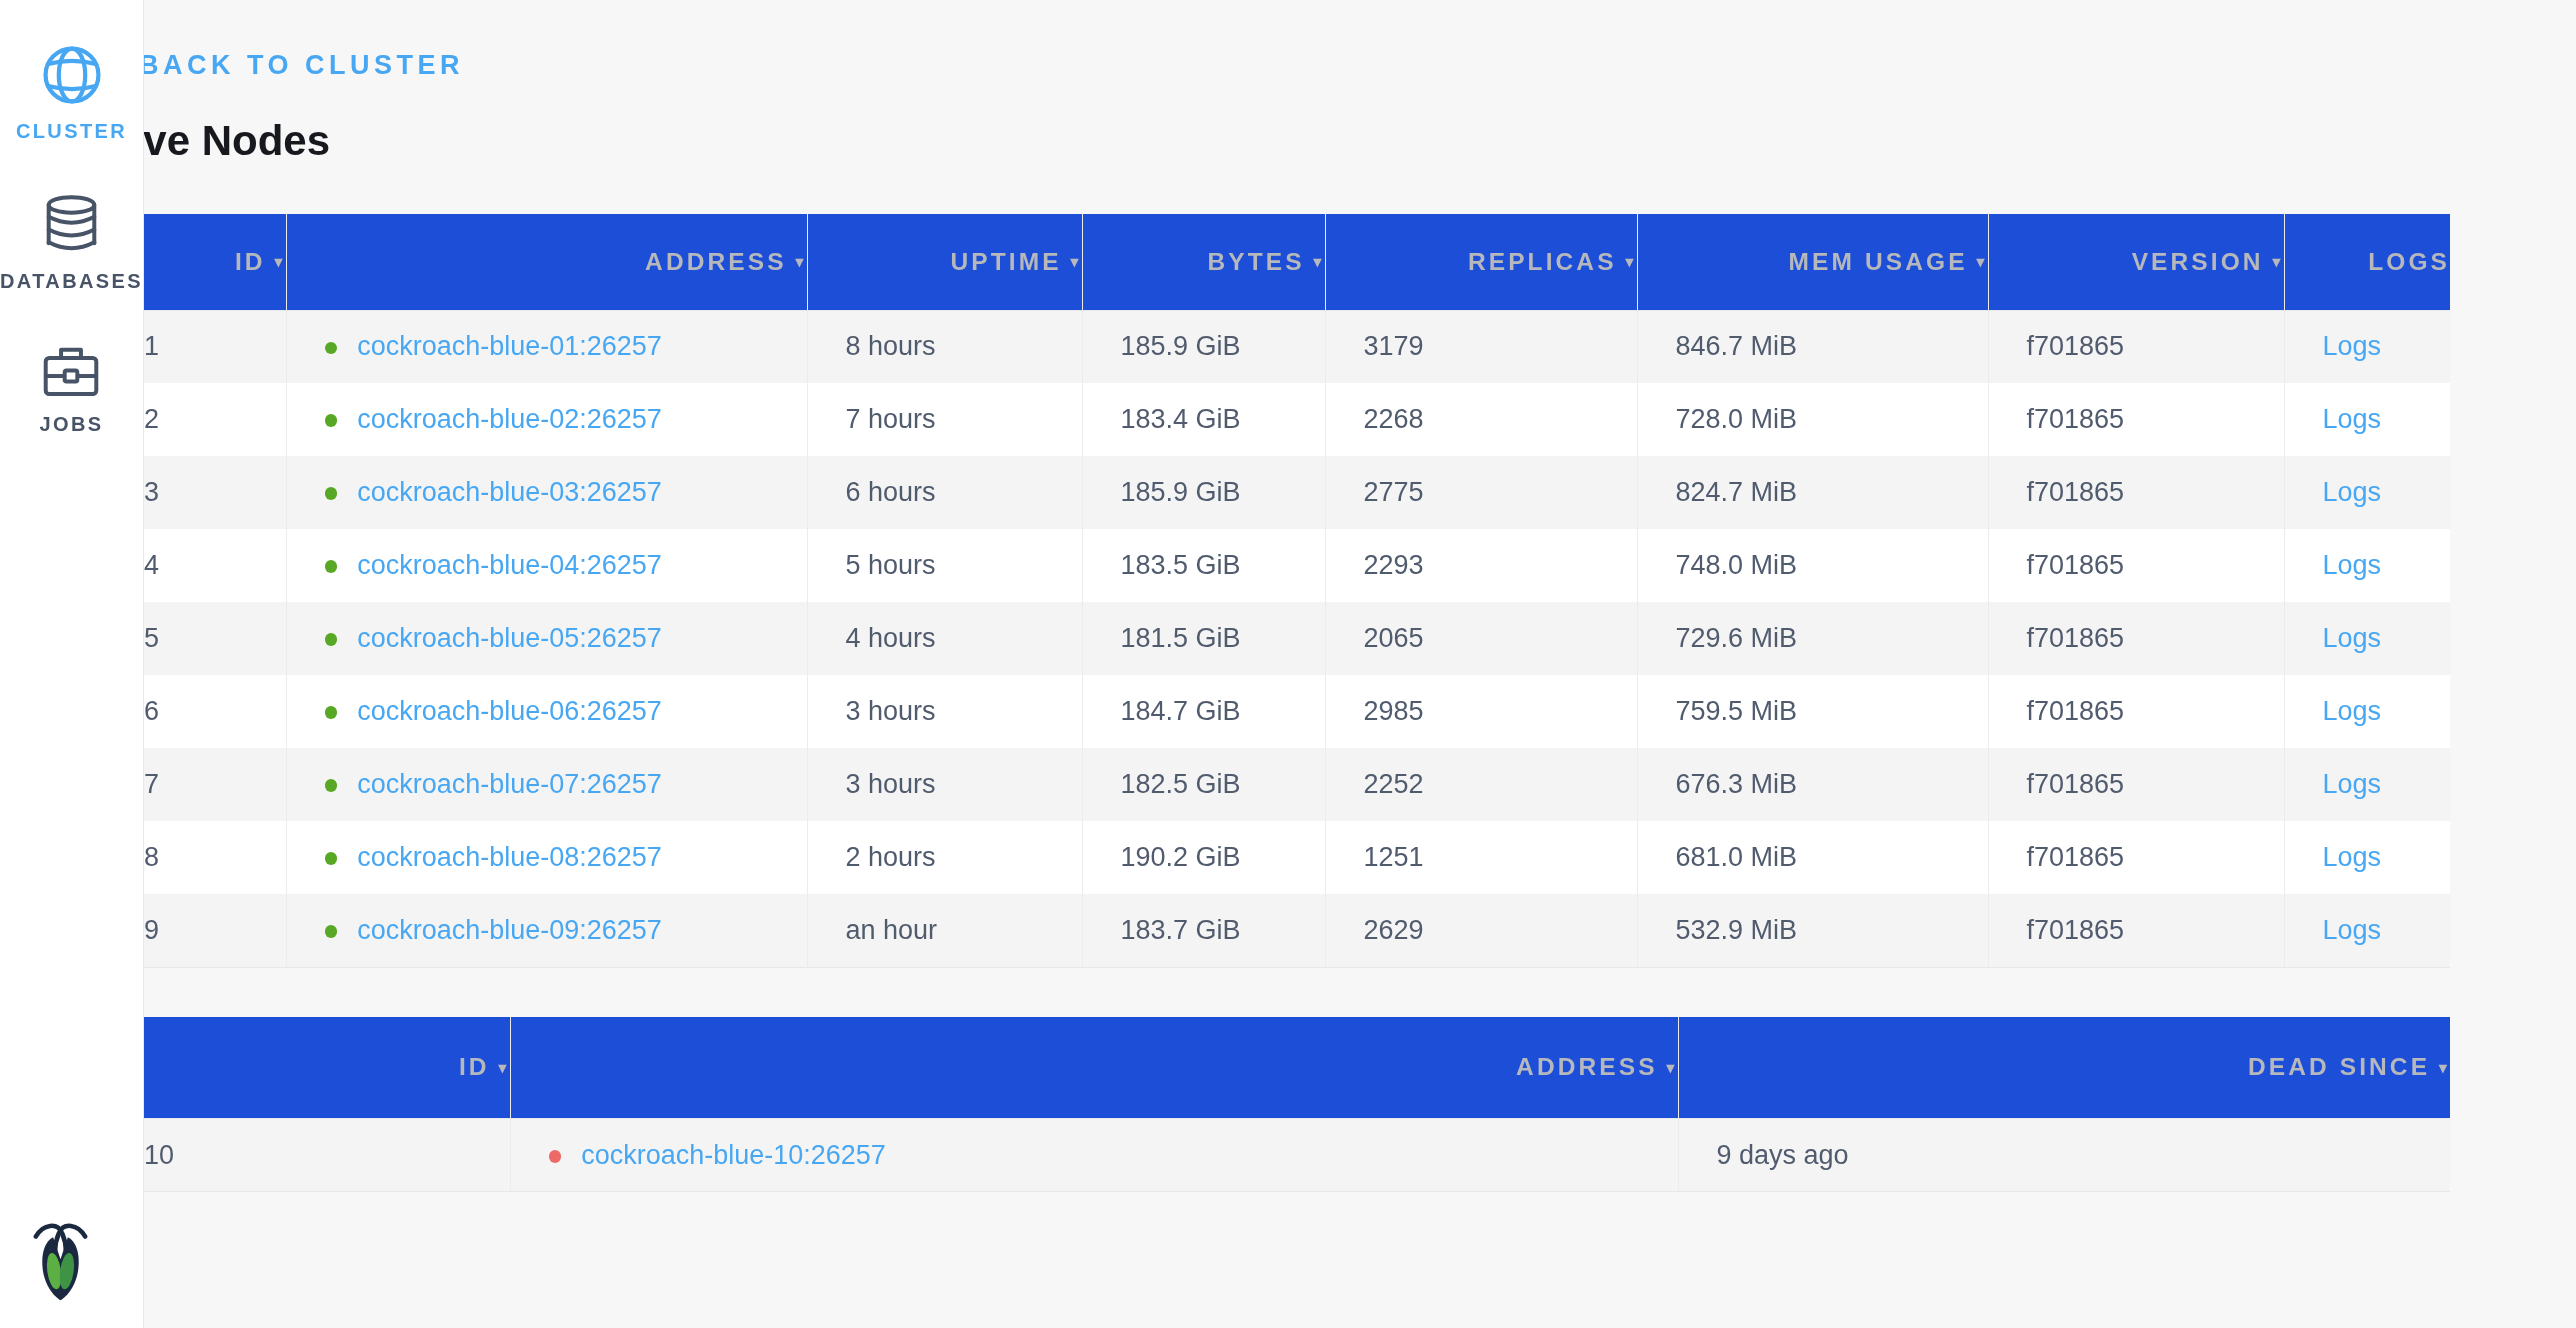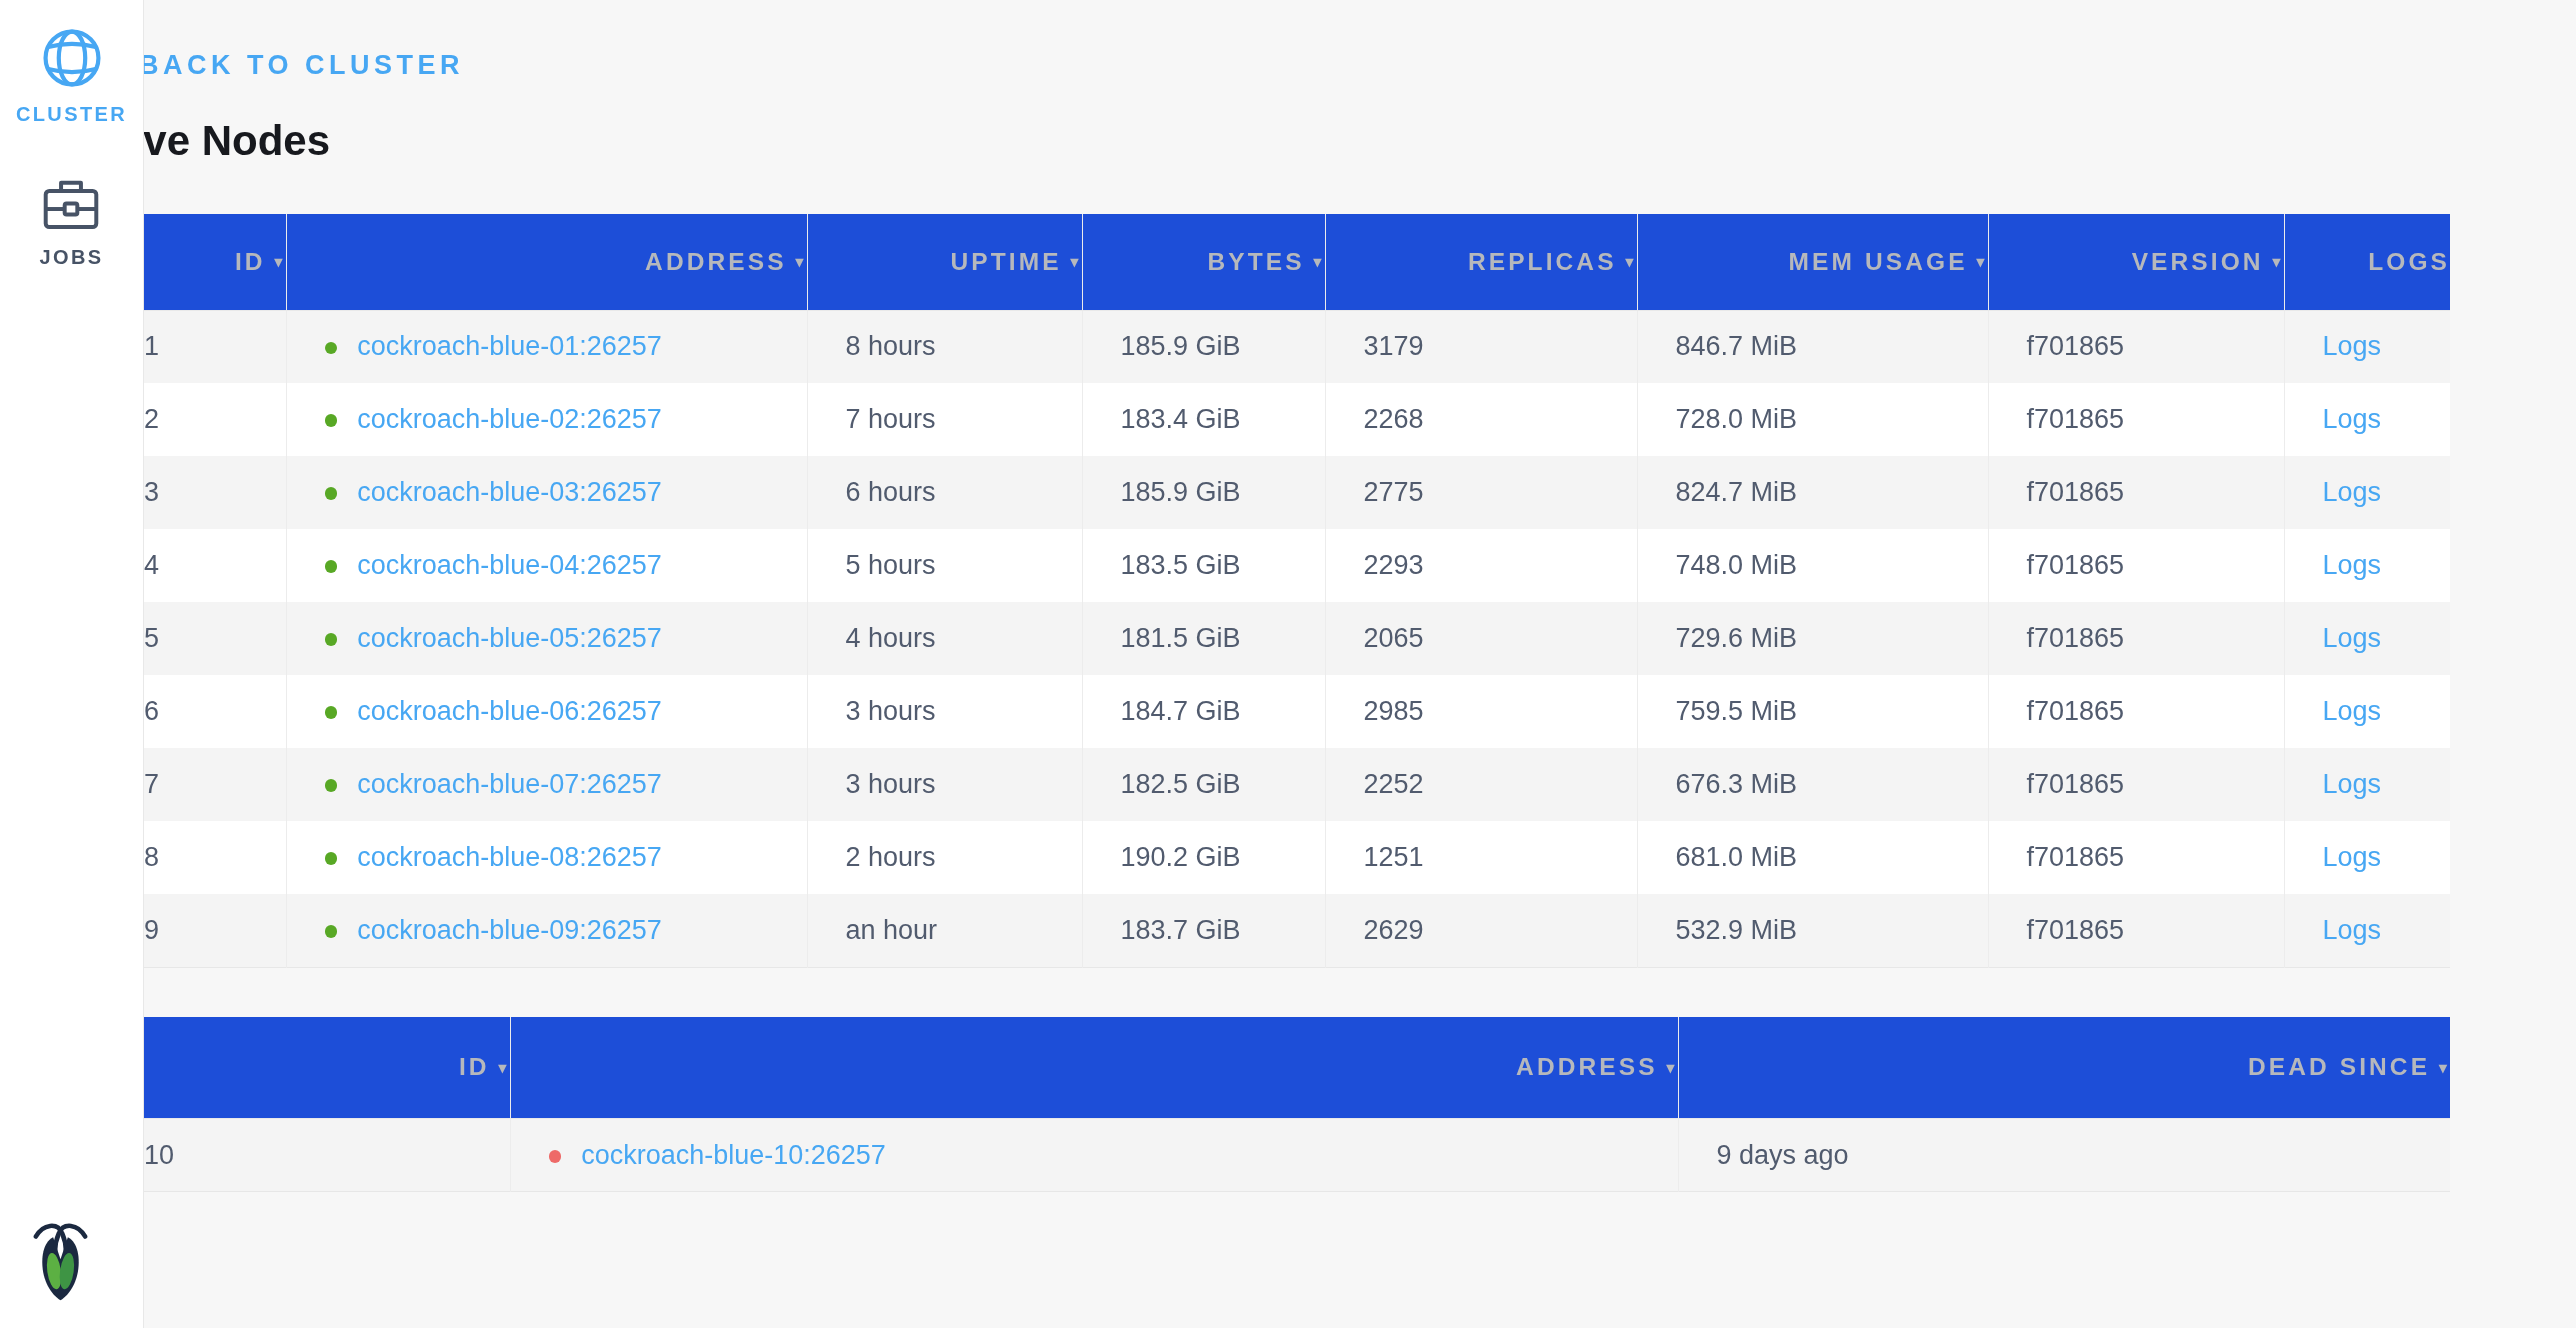--- a/index.html
+++ b/index.html
@@ -2,21 +2,21 @@
 <html style="font-size:14.5px"><head>
 <meta charset="utf-8">
 <style>
   * { margin:0; padding:0; box-sizing:border-box; }
   html,body { width:2576px; height:1329px; overflow:hidden;
     background:#f7f7f7; font-family:"Liberation Sans", sans-serif; }
 
   
   .sidebar { position:fixed; left:0; top:0; bottom:0; width:144px;
     background:#ffffff; border-right:1.8px solid #e8e8e8; z-index:5; }
-  .nav { padding-top:27px; display:flex; flex-direction:column; align-items:center; }
+  .nav { padding-top:44px; display:flex; flex-direction:column; align-items:center; }
   .nav-item { display:flex; flex-direction:column; align-items:center;
     margin-bottom:51px; cursor:pointer; }
   .nav-item .label { margin-top:11px; font-size:20px; font-weight:bold;
     letter-spacing:2.4px; color:#475366; }
   .nav-item.active .label { color:#47a7f3; }
   .logo { position:absolute; left:33px; bottom:25.5px; width:55px; height:82px; }
 
   
   .main { margin-left:62px; padding:50px 0 0 44px; }
   .back-link { display:inline-block; color:#47a7f3; font-size:27px; font-weight:bold;
@@ -62,20 +62,35 @@
             <circle cx="34" cy="34" r="29"></circle>
             <ellipse cx="34" cy="34" rx="14.5" ry="29"></ellipse>
             <path d="M8,22 Q34,15 60,22"></path>
             <path d="M8,46 Q34,53 60,46"></path>
           </g>
         </svg>
       </span>
       <span class="label">CLUSTER</span>
     </div>
 
+    <div class="nav-item">
+      <span>
+        <svg width="55" height="62" viewBox="0 0 60 68">
+          <g fill="none" stroke="#475366" stroke-width="4.4" stroke-linecap="round">
+            <ellipse cx="30" cy="12" rx="25" ry="8.5"></ellipse>
+            <path d="M5,12 v42"></path>
+              <path d="M55,12 v42"></path>
+            <path d="M5,25 q25,13 50,0"></path>
+            <path d="M5,39 q25,13 50,0"></path>
+            <path d="M5,53 q25,13 50,0"></path>
+          </g>
+        </svg>
+      </span>
+      <span class="label">DATABASES</span>
+    </div>
 
     <div class="nav-item">
       <span>
         <svg width="56" height="55" viewBox="0 0 62 60">
           <g fill="none" stroke="#475366" stroke-width="4.4" stroke-linejoin="round">
             <path d="M20,15 v-9 h22 v9"></path>
             <rect x="3" y="15" width="56" height="40" rx="4"></rect>
             <rect x="24" y="29" width="14" height="12" rx="2"></rect>
             <path d="M3,35 h21"></path>
               <path d="M38,35 h21"></path>

